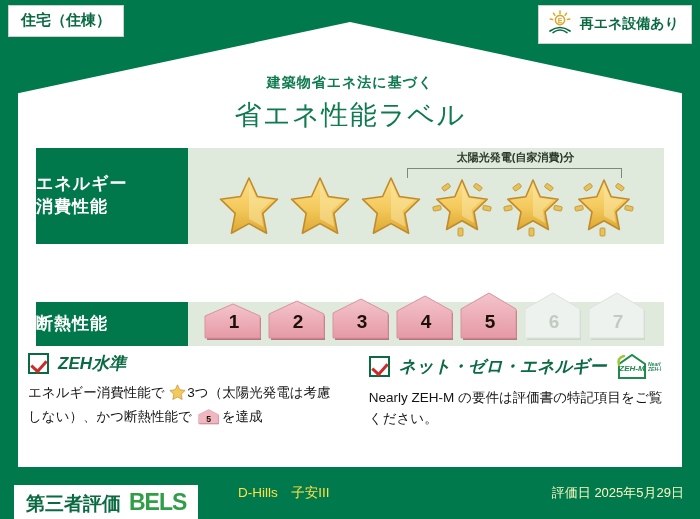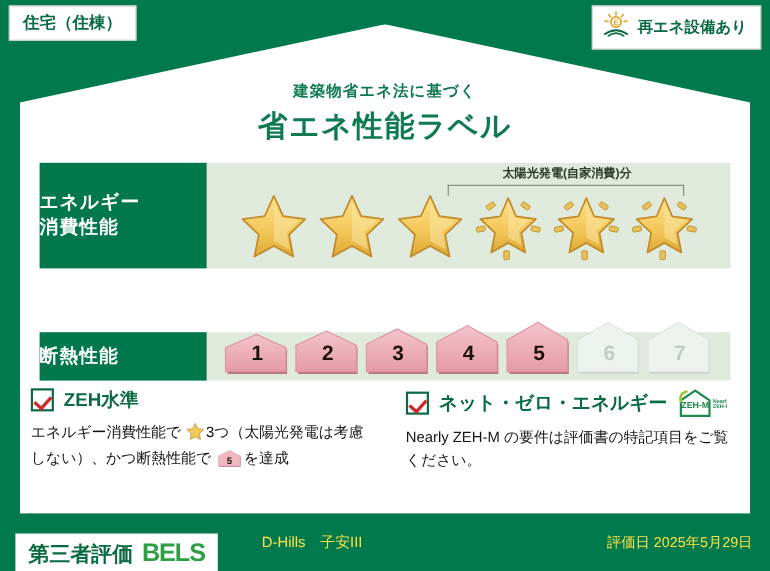--- a/index.html
+++ b/index.html
@@ -65,21 +65,21 @@
   }
   .title-sub {
     font-size: 14px;
     font-weight: bold;
     color: #0f7a4f;
     letter-spacing: 1px;
   }
   .title-main {
     margin-top: 5px;
     font-size: 27px;
-    font-weight: bold;
+    font-weight: normal;
     color: #0f7a4f;
     letter-spacing: 1.5px;
   }
 
   
   .metric-row {
     position: absolute;
     left: 36px; right: 36px;
     display: flex;
     z-index: 5;
@@ -184,20 +184,21 @@
     z-index: 5;
   }
   .zeh-col { flex: 1 1 50%; }
   .zeh-col.right { padding-left: 10px; }
 
   .zeh-head {
     display: flex;
     align-items: center;
     gap: 9px;
     margin-bottom: 8px;
+    font-style: italic;
   }
   .chk {
     width: 21px; height: 21px;
     border: 2px solid #0a6a42;
     background: #fff;
     position: relative;
     flex: 0 0 21px;
   }
   .chk::after {
     content: "";
@@ -251,21 +252,21 @@
     position: absolute;
     left: 238px; top: 17px;
     font-size: 13.5px;
     color: #fde047;
     white-space: pre;
   }
   .eval-date {
     position: absolute;
     right: 16px; top: 17px;
     font-size: 13px;
-    color: #fde047;
+    color: #fef9c3;
   }
 </style>
 </head>
 <body>
 
 <div id="label-root">
 
   <div class="house-body"></div>
 
   <div class="type-tag">

